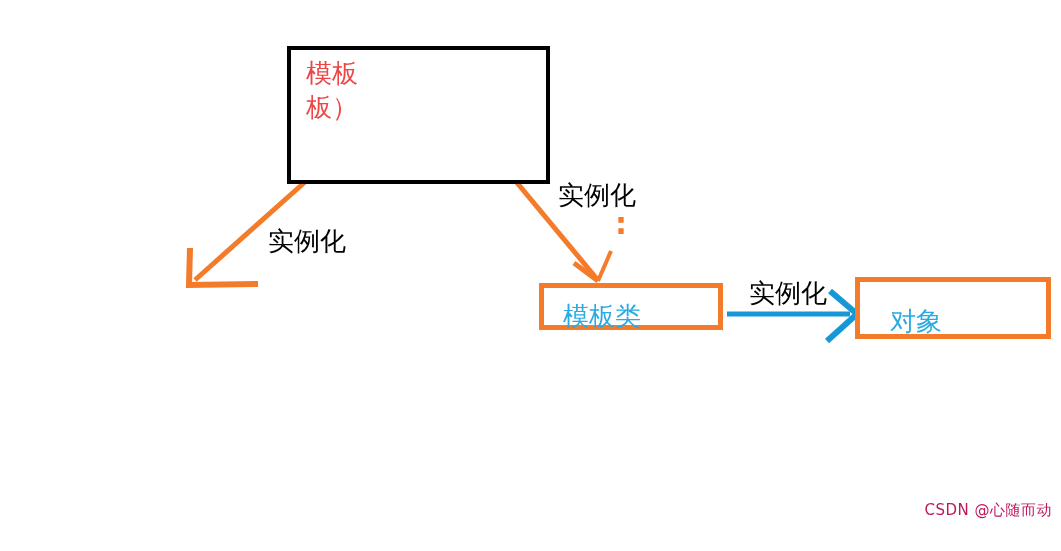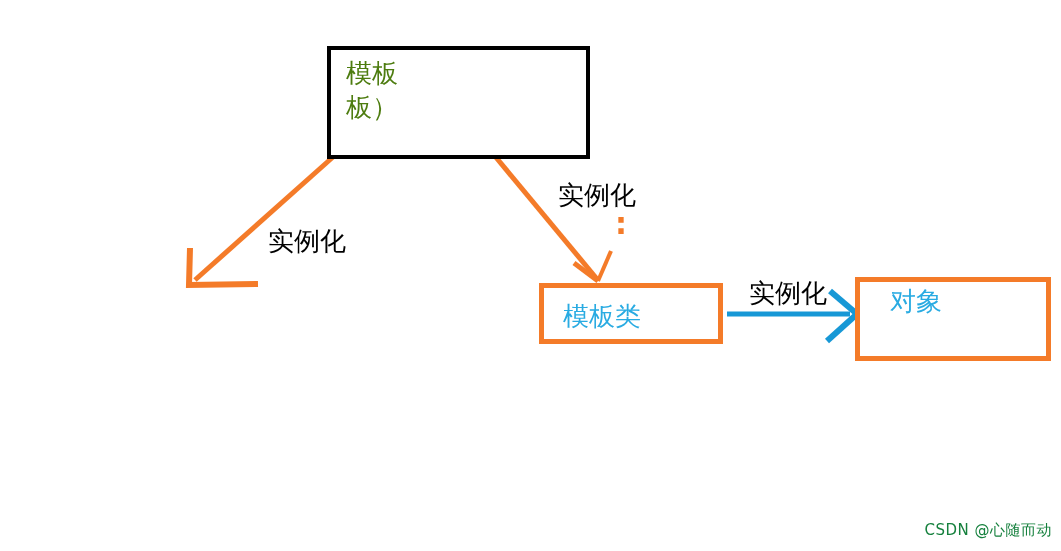--- a/index.html
+++ b/index.html
@@ -7,44 +7,43 @@
     position: relative;
     width: 1061px;
     height: 551px;
     background: #ffffff;
     font-family: "DejaVu Sans", "Liberation Sans", sans-serif;
     overflow: hidden;
   }
   .box { position: absolute; box-sizing: border-box; background: #ffffff; }
 
   .box-template {
-    left: 287px; top: 46px; width: 263px; height: 113px;
+    left: 287px; top: 46px; width: 263px; height: 138px;
     border: 4px solid #000000;
-    color: #4d7c0f;
+    color: #ef4444;
     font-size: 26px; line-height: 34px;
     padding: 6px 0 0 15px;
     overflow: hidden;
     white-space: nowrap;
-    margin-left: 40px;
   }
 
   .orange-border { border: 5px solid #F47B29; }
   .blue-text { color: #29ABE2; }
 
   .box-template-function {
     left: 91px; top: 299px; width: 206px; height: 58px;
     font-size: 26px; padding: 7px 0 0 10px;
   }
   .box-template-class {
-    left: 539px; top: 283px; width: 184px; height: 61px;
+    left: 539px; top: 283px; width: 184px; height: 47px;
     font-size: 26px; padding: 11px 0 0 19px;
   }
   .box-object {
-    left: 855px; top: 277px; width: 196px; height: 84px;
-    font-size: 26px; padding: 2px 0 0 30px;
+    left: 855px; top: 277px; width: 196px; height: 62px;
+    font-size: 26px; padding: 22px 0 0 30px;
   }
 
   .edge-label {
     position: absolute;
     color: #000000;
     font-size: 26px;
     white-space: nowrap;
   }
   .label-left  { left: 268px; top: 224px; }
   .label-right { left: 558px; top: 178px; }
@@ -60,22 +59,22 @@
 
   #arrow-layer {
     position: absolute;
     left: 0; top: 0;
     width: 1061px; height: 551px;
     pointer-events: none;
   }
 
   .watermark {
     position: absolute;
-    right: 9px; top: 521px;
-    color: #15803d;
+    right: 9px; top: 501px;
+    color: #be185d;
     font-size: 15px;
     letter-spacing: 0.5px;
   }
 </style>
 </head>
 <body>
 
 <div id="stage">
 
   <svg id="arrow-layer" viewBox="0 0 1061 551" xmlns="http://www.w3.org/2000/svg">

